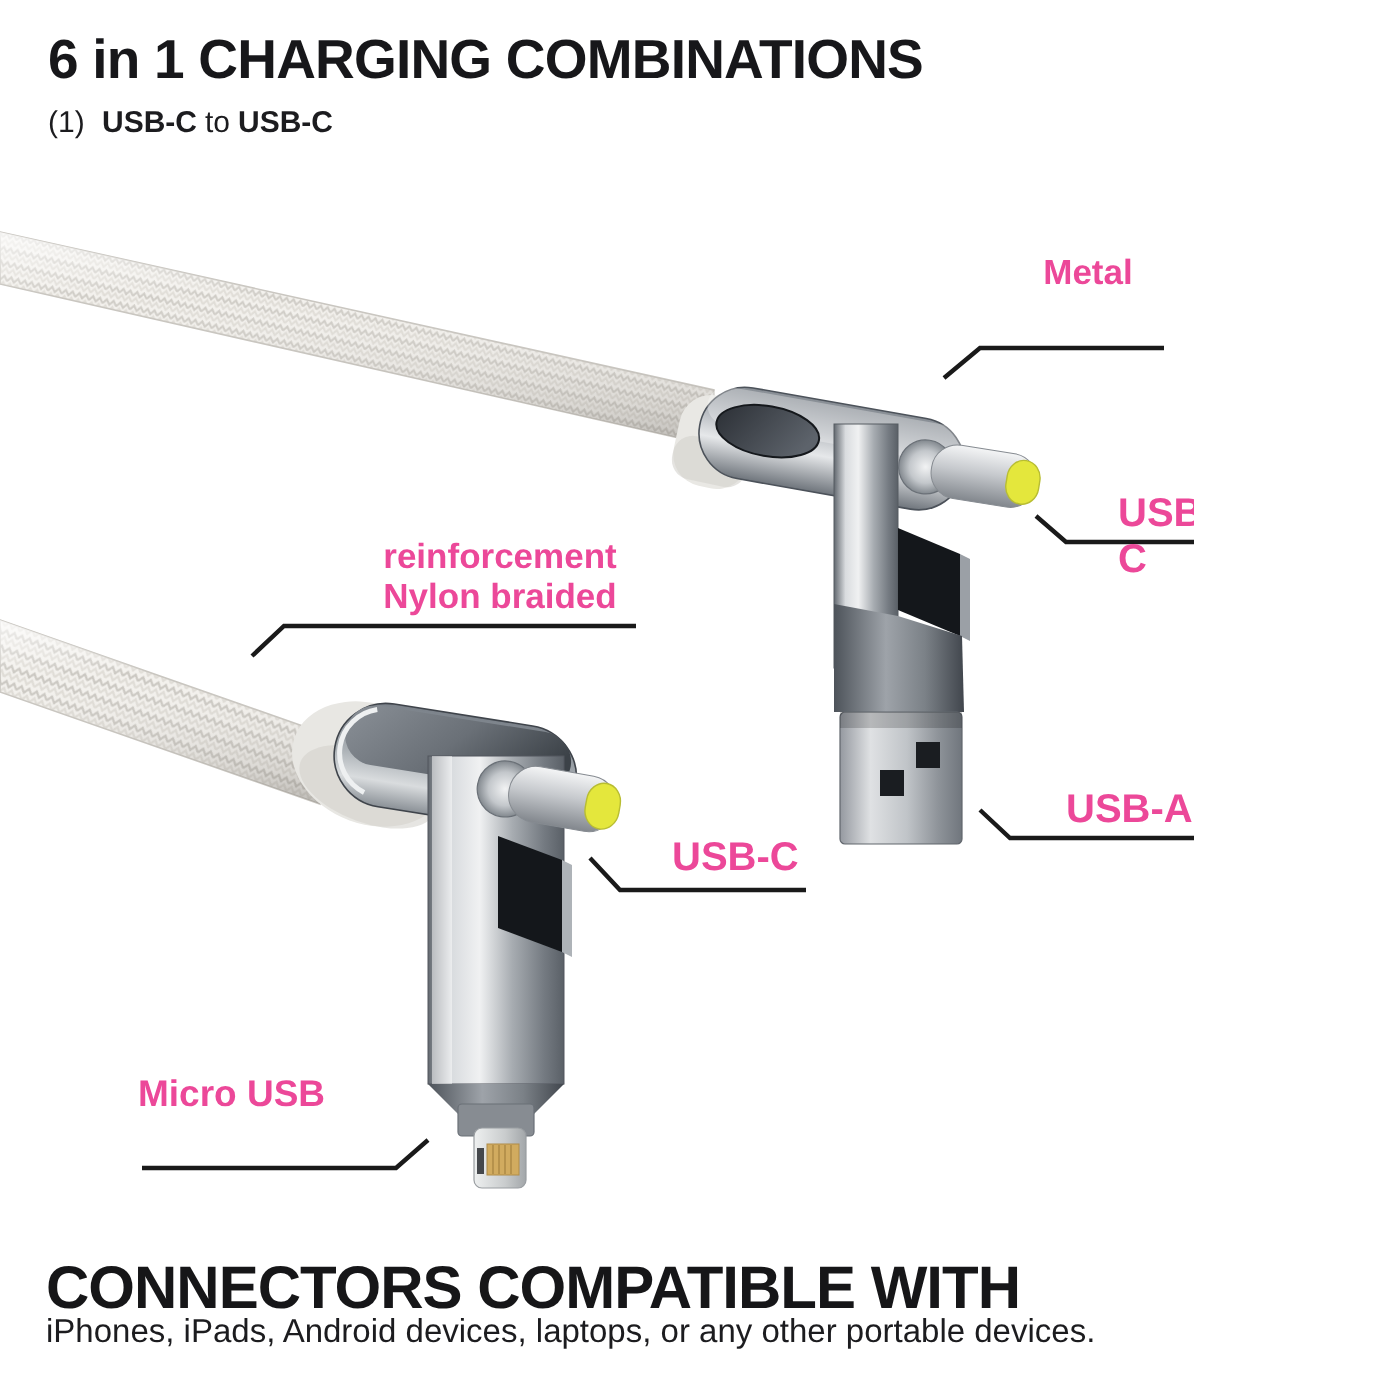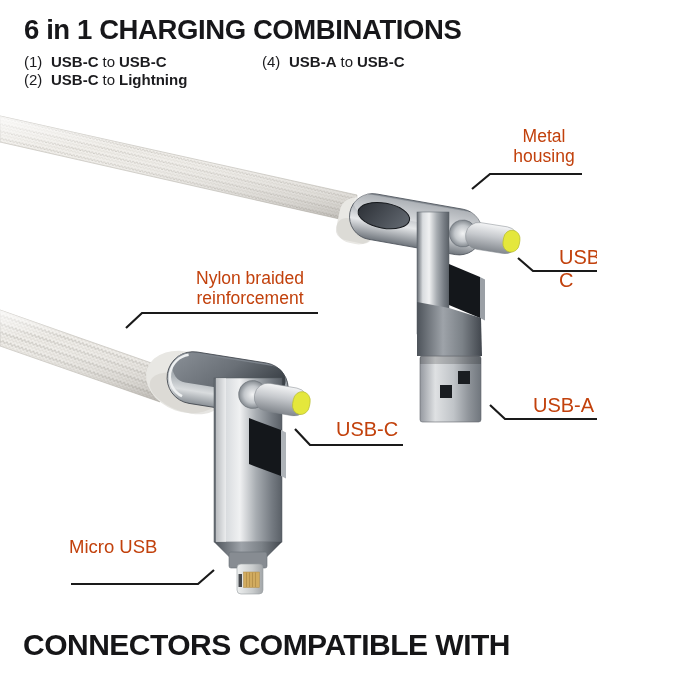--- a/index.html
+++ b/index.html
@@ -9,21 +9,21 @@
   }
   .canvas svg.art{position:absolute;left:0;top:0;}
   .abs{position:absolute;white-space:nowrap;}
   .page-title{left:24px;top:14px;font-size:27.5px;font-weight:700;letter-spacing:-0.4px;color:#17171a;}
   .combo-col{position:absolute;top:53px;font-size:15px;line-height:17.6px;color:#1c1c1f;}
   .combo-col.c1{left:24px;}
   .combo-col.c2{left:262px;}
   .combo .cnum{display:inline-block;width:27px;font-weight:400;}
   .combo .cb{font-weight:700;}
   .combo .cw{font-weight:400;margin:16px 4px;}
-  .anno{position:absolute;font-weight:400;color:#c2410c;}
+  .anno{position:absolute;font-weight:700;color:#ec4899;}
   .anno.two{text-align:center;}
   .lbl-metal{left:492px;top:126px;width:104px;font-size:17.5px;line-height:20px;}
   .lbl-usbc1{left:559px;top:246px;font-size:20px;}
   .lbl-usba{left:533px;top:394px;font-size:20px;}
   .lbl-nylon{left:168px;top:268px;width:164px;font-size:17.5px;line-height:20px;}
   .lbl-usbc2{left:336px;top:418px;font-size:20px;}
   .lbl-micro{left:69px;top:536px;font-size:18.5px;line-height:21px;text-align:left;}
   .footer-heading{left:23px;top:628px;font-size:30px;font-weight:700;letter-spacing:-0.5px;color:#161618;}
   .footer-desc{left:23px;top:657px;font-size:16.5px;font-weight:400;color:#1c1c1f;}
 </style>
@@ -186,40 +186,34 @@
       <path d="M71,584 L198,584 L214,570"></path>
     </g>
   </svg>
 
   <div class="abs page-title">6 in 1 CHARGING COMBINATIONS</div>
 
   <div class="combo-col c1">
     <div class="combo">
       <span class="cnum">(1)</span><span class="cb">USB-C</span><span class="cw">to</span><span class="cb">USB-C</span>
     </div>
-    <div class="combo">
-      <span class="cnum">(2)</span><span class="cb">USB-C</span><span class="cw">to</span><span class="cb">Lightning</span>
-    </div>
   </div>
   <div class="combo-col c2">
-    <div class="combo">
-      <span class="cnum">(4)</span><span class="cb">USB-A</span><span class="cw">to</span><span class="cb">USB-C</span>
-    </div>
   </div>
 
   <div class="anno two lbl-metal">
     <div>Metal</div>
-    <div>housing</div>
   </div>
   <div class="anno lbl-usbc1">USB-C</div>
   <div class="anno lbl-usba">USB-A</div>
   <div class="anno two lbl-nylon">
+    <div>reinforcement</div>
     <div>Nylon braided</div>
-    <div>reinforcement</div>
   </div>
   <div class="anno lbl-usbc2">USB-C</div>
   <div class="anno lbl-micro">
     <div>Micro USB</div>
   </div>
 
   <div class="abs footer-heading">CONNECTORS COMPATIBLE WITH</div>
+  <div class="abs footer-desc">iPhones, iPads, Android devices, laptops, or any other portable devices.</div>
 
 </div>
 
 </body></html>

